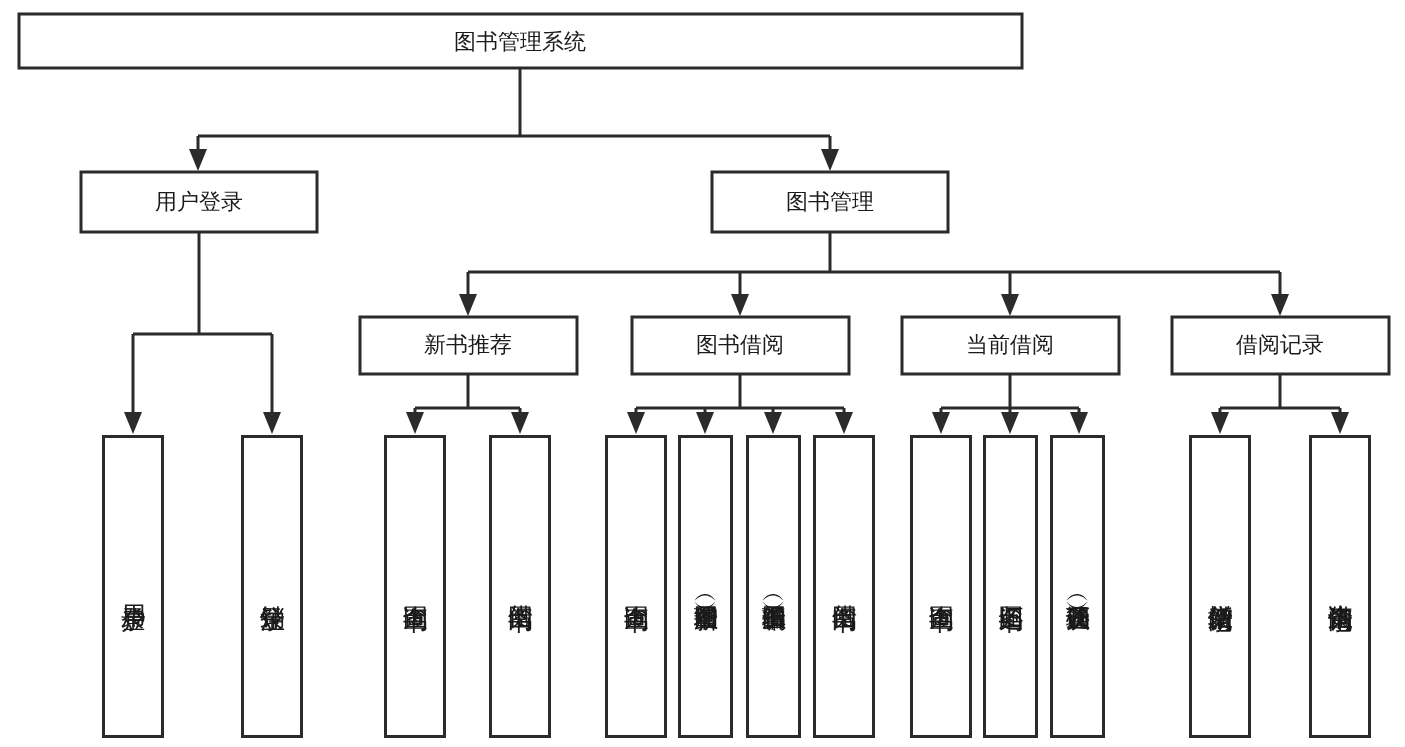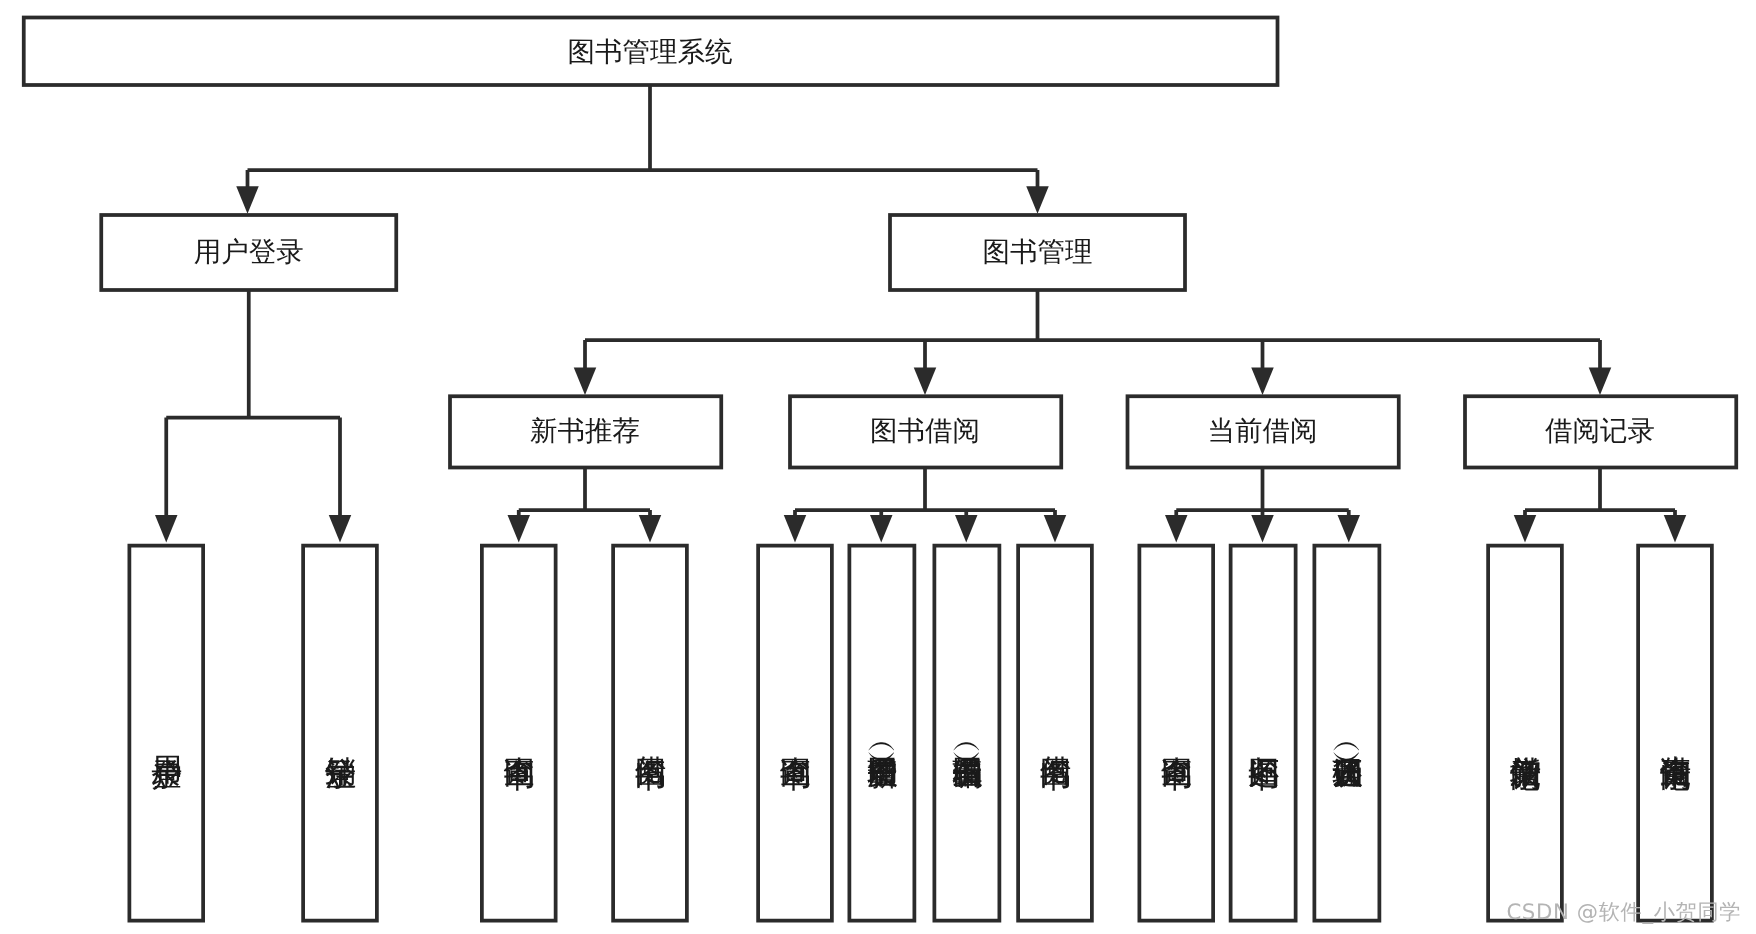--- a/index.html
+++ b/index.html
@@ -245,15 +245,14 @@
     <span class="leaf-text tall">确认归还（管理员）</span>
   </div>
 
   <div class="leaf-box" style="left:1189px; top:435px; width:62px; height:303px;">
     <span class="leaf-text">新增借阅记录</span>
   </div>
   <div class="leaf-box" style="left:1309px; top:435px; width:62px; height:303px;">
     <span class="leaf-text">查询借阅记录</span>
   </div>
 
-  <div id="watermark">CSDN @软件_小贺同学</div>
 
 </div>
 
 </body></html>

